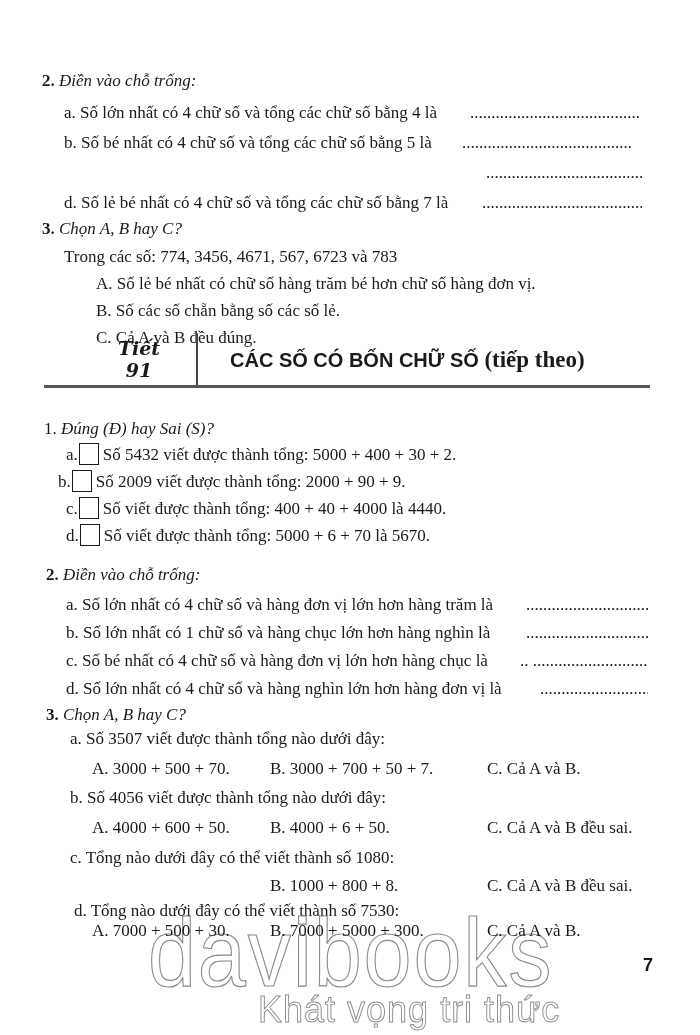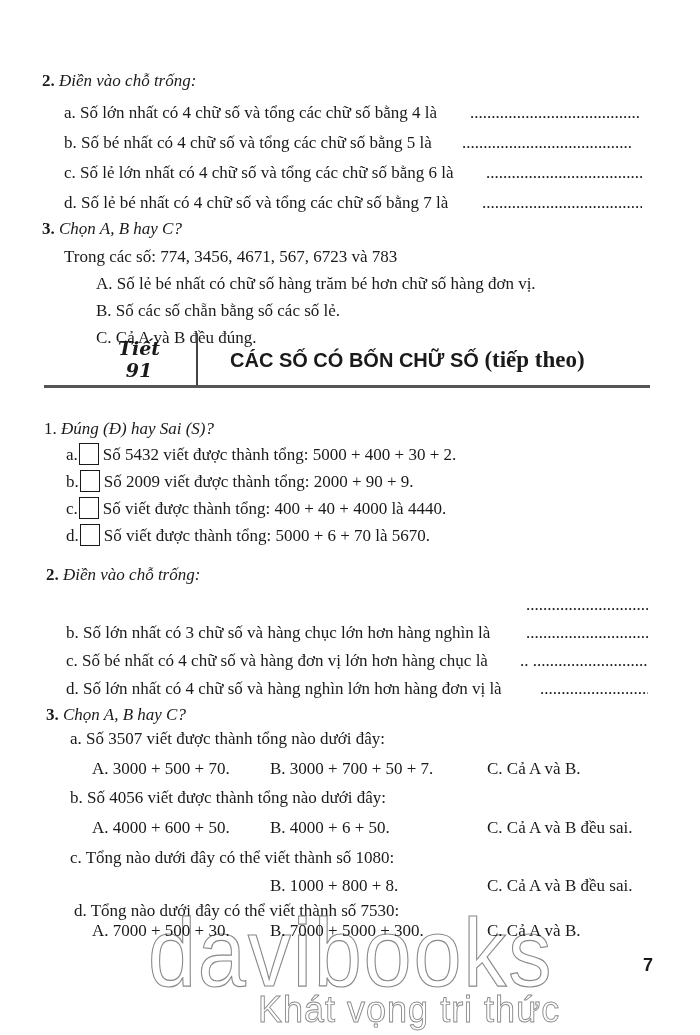--- a/index.html
+++ b/index.html
@@ -59,24 +59,20 @@
     <span>Số lớn nhất có 4 chữ số và tổng các chữ số bằng 4 là</span>
   </div>
   <div class="dots" style="left:470px; top:102px; width:172px;">........................................</div>
 
   <div class="line" style="left:64px; top:132px;">
     <span>b.</span>
     <span>Số bé nhất có 4 chữ số và tổng các chữ số bằng 5 là</span>
   </div>
   <div class="dots" style="left:462px; top:132px; width:180px;">........................................</div>
 
-  <div class="line" style="left:64px; top:162px;">
-    <span>c.</span>
-    <span>Số lẻ lớn nhất có 4 chữ số và tổng các chữ số bằng 6 là</span>
-  </div>
   <div class="dots" style="left:486px; top:162px; width:156px;">........................................</div>
 
   <div class="line" style="left:64px; top:192px;">
     <span>d.</span>
     <span>Số lẻ bé nhất có 4 chữ số và tổng các chữ số bằng 7 là</span>
   </div>
   <div class="dots" style="left:482px; top:192px; width:160px;">........................................</div>
 
   <div class="line" style="left:42px; top:218px;">
     <span class="qnum">3.</span>
@@ -100,39 +96,43 @@
     <div class="lesson-rule"></div>
   </div>
 
   <div class="line" style="left:44px; top:418px;">
     <span class="qnum" style="font-weight:normal;">1.</span>
     <span class="qtitle">Đúng (Đ) hay Sai (S)?</span>
   </div>
   <div class="line" style="left:66px; top:443px;text-align:center;">
     <span>a.</span><span class="chk"></span><span>Số 5432 viết được thành tổng: 5000 + 400 + 30 + 2.</span>
   </div>
-  <div class="line" style="left:66px; top:470px;">
+  <div class="line" style="left:58px; top:470px;">
     <span>b.</span><span class="chk"></span><span>Số 2009 viết được thành tổng: 2000 + 90 + 9.</span>
   </div>
   <div class="line" style="left:66px; top:497px;">
     <span>c.</span><span class="chk"></span><span>Số viết được thành tổng: 400 + 40 + 4000 là 4440.</span>
   </div>
   <div class="line" style="left:66px; top:524px;">
     <span>d.</span><span class="chk"></span><span>Số viết được thành tổng: 5000 + 6 + 70 là 5670.</span>
   </div>
 
   <div class="line" style="left:46px; top:564px;">
     <span class="qnum">2.</span>
     <span class="qtitle">Điền vào chỗ trống:</span>
   </div>
+  <div class="line" style="left:66px; top:594px;">
+    <span>a.</span>
+    <span>Số lớn nhất có 4 chữ số và hàng đơn vị lớn hơn hàng trăm là</span>
+  </div>
   <div class="dots" style="left:526px; top:594px; width:122px;">................................</div>
 
   <div class="line" style="left:66px; top:622px;">
     <span>b.</span>
-    <span>Số lớn nhất có 3 chữ số và hàng chục lớn hơn hàng nghìn là</span>
+    <span>Số lớn nhất có 1 chữ số và hàng chục lớn hơn hàng nghìn là</span>
   </div>
   <div class="dots" style="left:526px; top:622px; width:122px;">................................</div>
 
   <div class="line" style="left:66px; top:650px;">
     <span>c.</span>
     <span>Số bé nhất có 4 chữ số và hàng đơn vị lớn hơn hàng chục là</span>
   </div>
   <div class="dots" style="left:520px; top:650px; width:128px;">.. ................................</div>
 
   <div class="line" style="left:66px; top:678px;">

